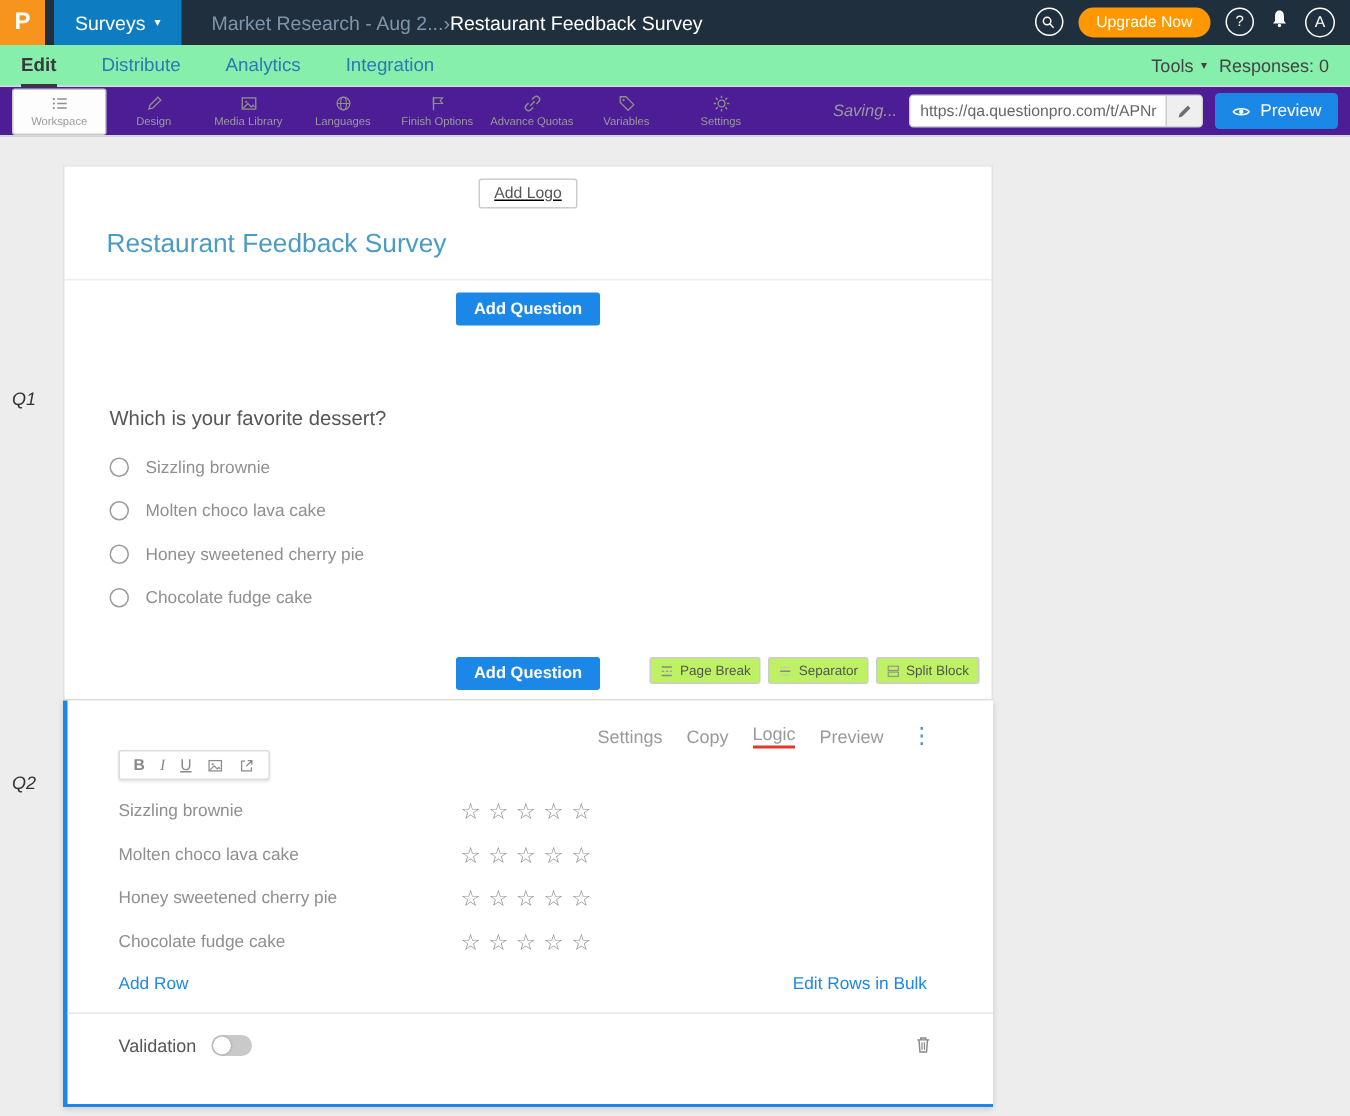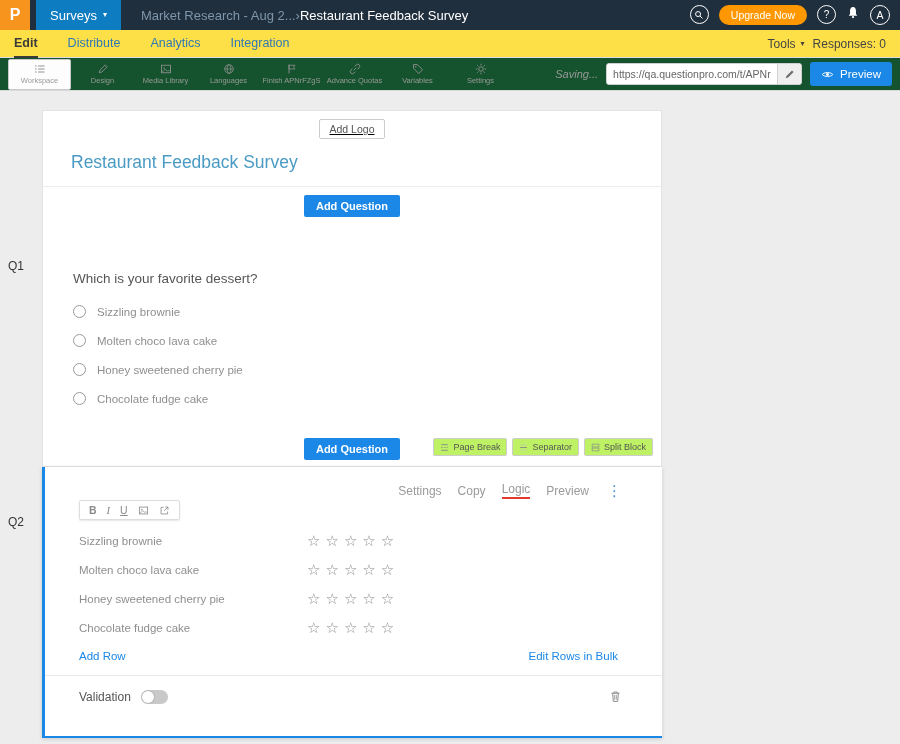--- a/index.html
+++ b/index.html
@@ -20,46 +20,46 @@
   .topbar-right { margin-left:auto; display:flex; align-items:flex-start; gap:10px; padding-right:10px; }
   .icon-circle { width:19px; height:19px; border:1px solid #fff; border-radius:50%; color:#fff;
                  display:flex; align-items:center; justify-content:center; font-size:10px; cursor:pointer; }
   .upgrade-btn { background:#ff9800; color:#fff; font-size:10.5px; padding:4px 12px; border-radius:11px;
                  border:none; cursor:pointer; white-space:nowrap; }
   .avatar { width:20px; height:20px; border:1.5px solid #fff; border-radius:50%; color:#fff; font-size:10.5px;
             display:flex; align-items:center; justify-content:center; cursor:pointer; }
   .bell-wrap, .search-inner { display:flex; align-items:center; justify-content:center; cursor:pointer; }
 
   
-  .navbar { height:28px; background:#fde047; border-bottom:1px solid #dcdcdc; display:flex; align-items:center; padding:0 14px; }
+  .navbar { height:28px; background:#86efac; border-bottom:1px solid #dcdcdc; display:flex; align-items:center; padding:0 14px; }
   .nav-left { display:flex; gap:30px; height:28px; }
   .nav-item { font-size:12.5px; color:#2e78b5; height:28px; line-height:27px; cursor:pointer; }
   .nav-item.active { color:#3a3a3a; box-shadow:inset 0 -2px 0 #3a3a3a; font-weight:bold; }
   .nav-right { margin-left:auto; display:flex; gap:8px; align-items:center; color:#444; font-size:12px; }
   .tools-lbl { display:flex; align-items:center; gap:5px; cursor:pointer; }
 
   
-  .toolbar { height:33px; background:#14532d; border-bottom:1px solid #d9d9d9; display:flex; align-items:center; padding:0 8px; }
+  .toolbar { height:33px; background:#4c1d95; border-bottom:1px solid #d9d9d9; display:flex; align-items:center; padding:0 8px; }
   .tool-item { width:63px; height:31px; display:flex; flex-direction:column; align-items:center; justify-content:center;
                gap:1px; cursor:pointer; border:1px solid transparent; }
   .tool-item.active { border:1px solid #c9c9c9; background:#fdfdfd; border-radius:2px; }
   .tool-label { font-size:7.5px; color:#9a9a9a; white-space:nowrap; }
   .toolbar-right { margin-left:auto; display:flex; align-items:center; gap:8px; }
   .saving { font-style:italic; color:#999; font-size:11px; }
   .url-group { display:flex; align-items:center; height:22px; border:1px solid #cfcfcf; border-radius:3px; background:#fff; overflow:hidden; }
   .url-input { border:none; outline:none; width:170px; font-size:10.5px; color:#666; padding:0 6px; height:20px;
                font-family:"Liberation Sans","DejaVu Sans",sans-serif; }
   .url-pencil { width:24px; height:22px; border-left:1px solid #cfcfcf; background:#efefef; display:flex;
                 align-items:center; justify-content:center; cursor:pointer; }
   .preview-btn { background:#1b87e6; color:#fff; border:none; border-radius:3px; height:24px; padding:0 11px;
                  font-size:11.5px; display:flex; align-items:center; gap:6px; cursor:pointer; }
 
   
   .content { position:relative; height:653px; background:#ededed; }
-  .q-label { position:absolute; left:8px; font-size:12px; color:#333; }
+  .q-label { position:absolute; left:8px; font-size:12px; color:#333;font-style:italic; }
   .q1-pos { top:168px; }
   .q2-pos { top:424px; }
   .card { position:absolute; left:42px; width:620px; background:#fff; }
   .card1 { top:19px; height:357px; border:1px solid #e3e3e3; }
   .card2 { top:376px; height:271px; border-left:3px solid #1b87e6; border-bottom:2px solid #1b87e6;
            box-shadow:0 1px 4px rgba(0,0,0,0.15); }
 
   .logo-row { display:flex; justify-content:center; padding-top:8px;text-decoration:underline; }
   .add-logo-btn { border:1px solid #ccc; background:#fff; font-size:10.5px; color:#555; padding:3px 10px;
                   border-radius:2px; cursor:pointer; }
@@ -194,21 +194,21 @@
         <ellipse cx="8" cy="8" rx="2.6" ry="5.7" fill="none" stroke="#8e8e8e" stroke-width="1"></ellipse>
         <line x1="2.3" y1="8" x2="13.7" y2="8" stroke="#8e8e8e" stroke-width="1"></line>
       </svg>
       <span class="tool-label">Languages</span>
     </div>
     <div class="tool-item">
       <svg width="12" height="12" viewBox="0 0 16 16">
         <line x1="4" y1="2" x2="4" y2="14" stroke="#8e8e8e" stroke-width="1.3"></line>
         <path d="M4 3 L12 3 L10 5.5 L12 8 L4 8 Z" fill="none" stroke="#8e8e8e" stroke-width="1.1"></path>
       </svg>
-      <span class="tool-label">Finish APNrFZgS</span>
+      <span class="tool-label">Finish Options</span>
     </div>
     <div class="tool-item">
       <svg width="12" height="12" viewBox="0 0 16 16">
         <path d="M6 10 L10 6" stroke="#8e8e8e" stroke-width="1.2"></path>
         <path d="M7.5 4.5 L9.5 2.5 A2.3 2.3 0 0 1 13.5 6.5 L11.5 8.5" fill="none" stroke="#8e8e8e" stroke-width="1.2"></path>
         <path d="M8.5 11.5 L6.5 13.5 A2.3 2.3 0 0 1 2.5 9.5 L4.5 7.5" fill="none" stroke="#8e8e8e" stroke-width="1.2"></path>
       </svg>
       <span class="tool-label">Advance Quotas</span>
     </div>
     <div class="tool-item">

